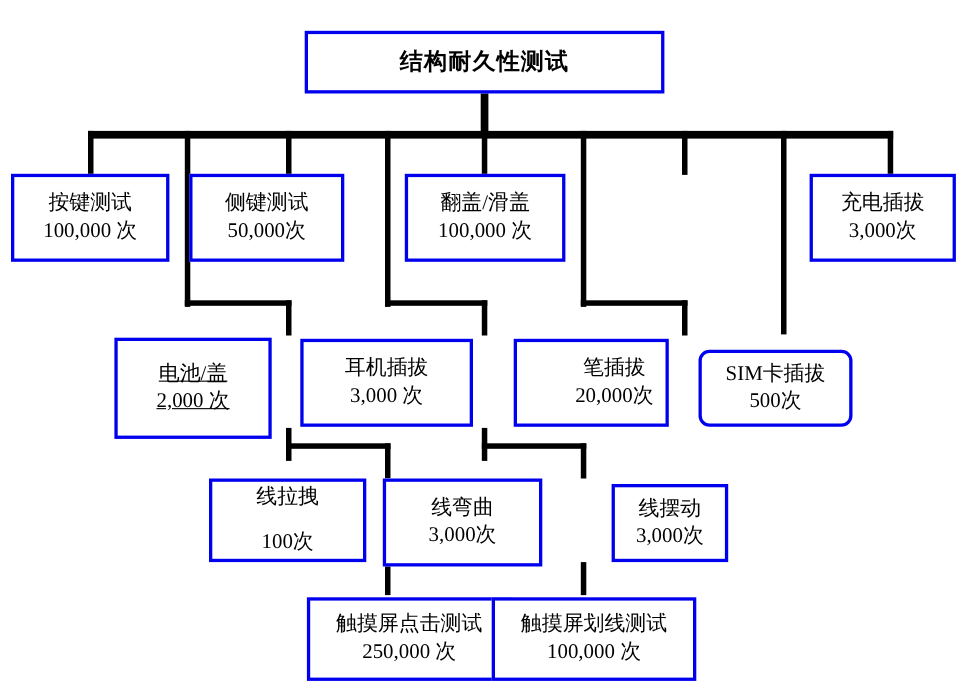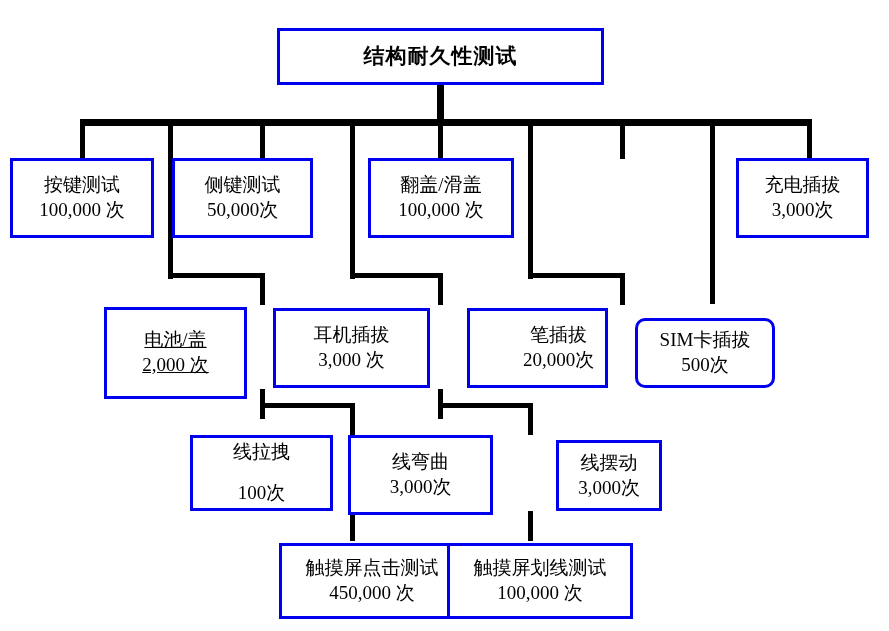--- a/index.html
+++ b/index.html
@@ -126,20 +126,20 @@
     <span class="l1">线弯曲</span>
     <span class="l2">3,000次</span>
   </div>
   <div class="node" style="left:556px;top:440px;width:106px;height:71px;">
     <span class="l1">线摆动</span>
     <span class="l2">3,000次</span>
   </div>
 
   <div class="node" style="left:258px;top:543px;width:186px;height:76px;margin-left:21px;">
     <span class="l1">触摸屏点击测试</span>
-    <span class="l2">450,000 次</span>
+    <span class="l2">250,000 次</span>
   </div>
   <div class="node" style="left:447px;top:543px;width:186px;height:76px;">
     <span class="l1">触摸屏划线测试</span>
     <span class="l2">100,000 次</span>
   </div>
 
 </div>
 
 </body></html>

